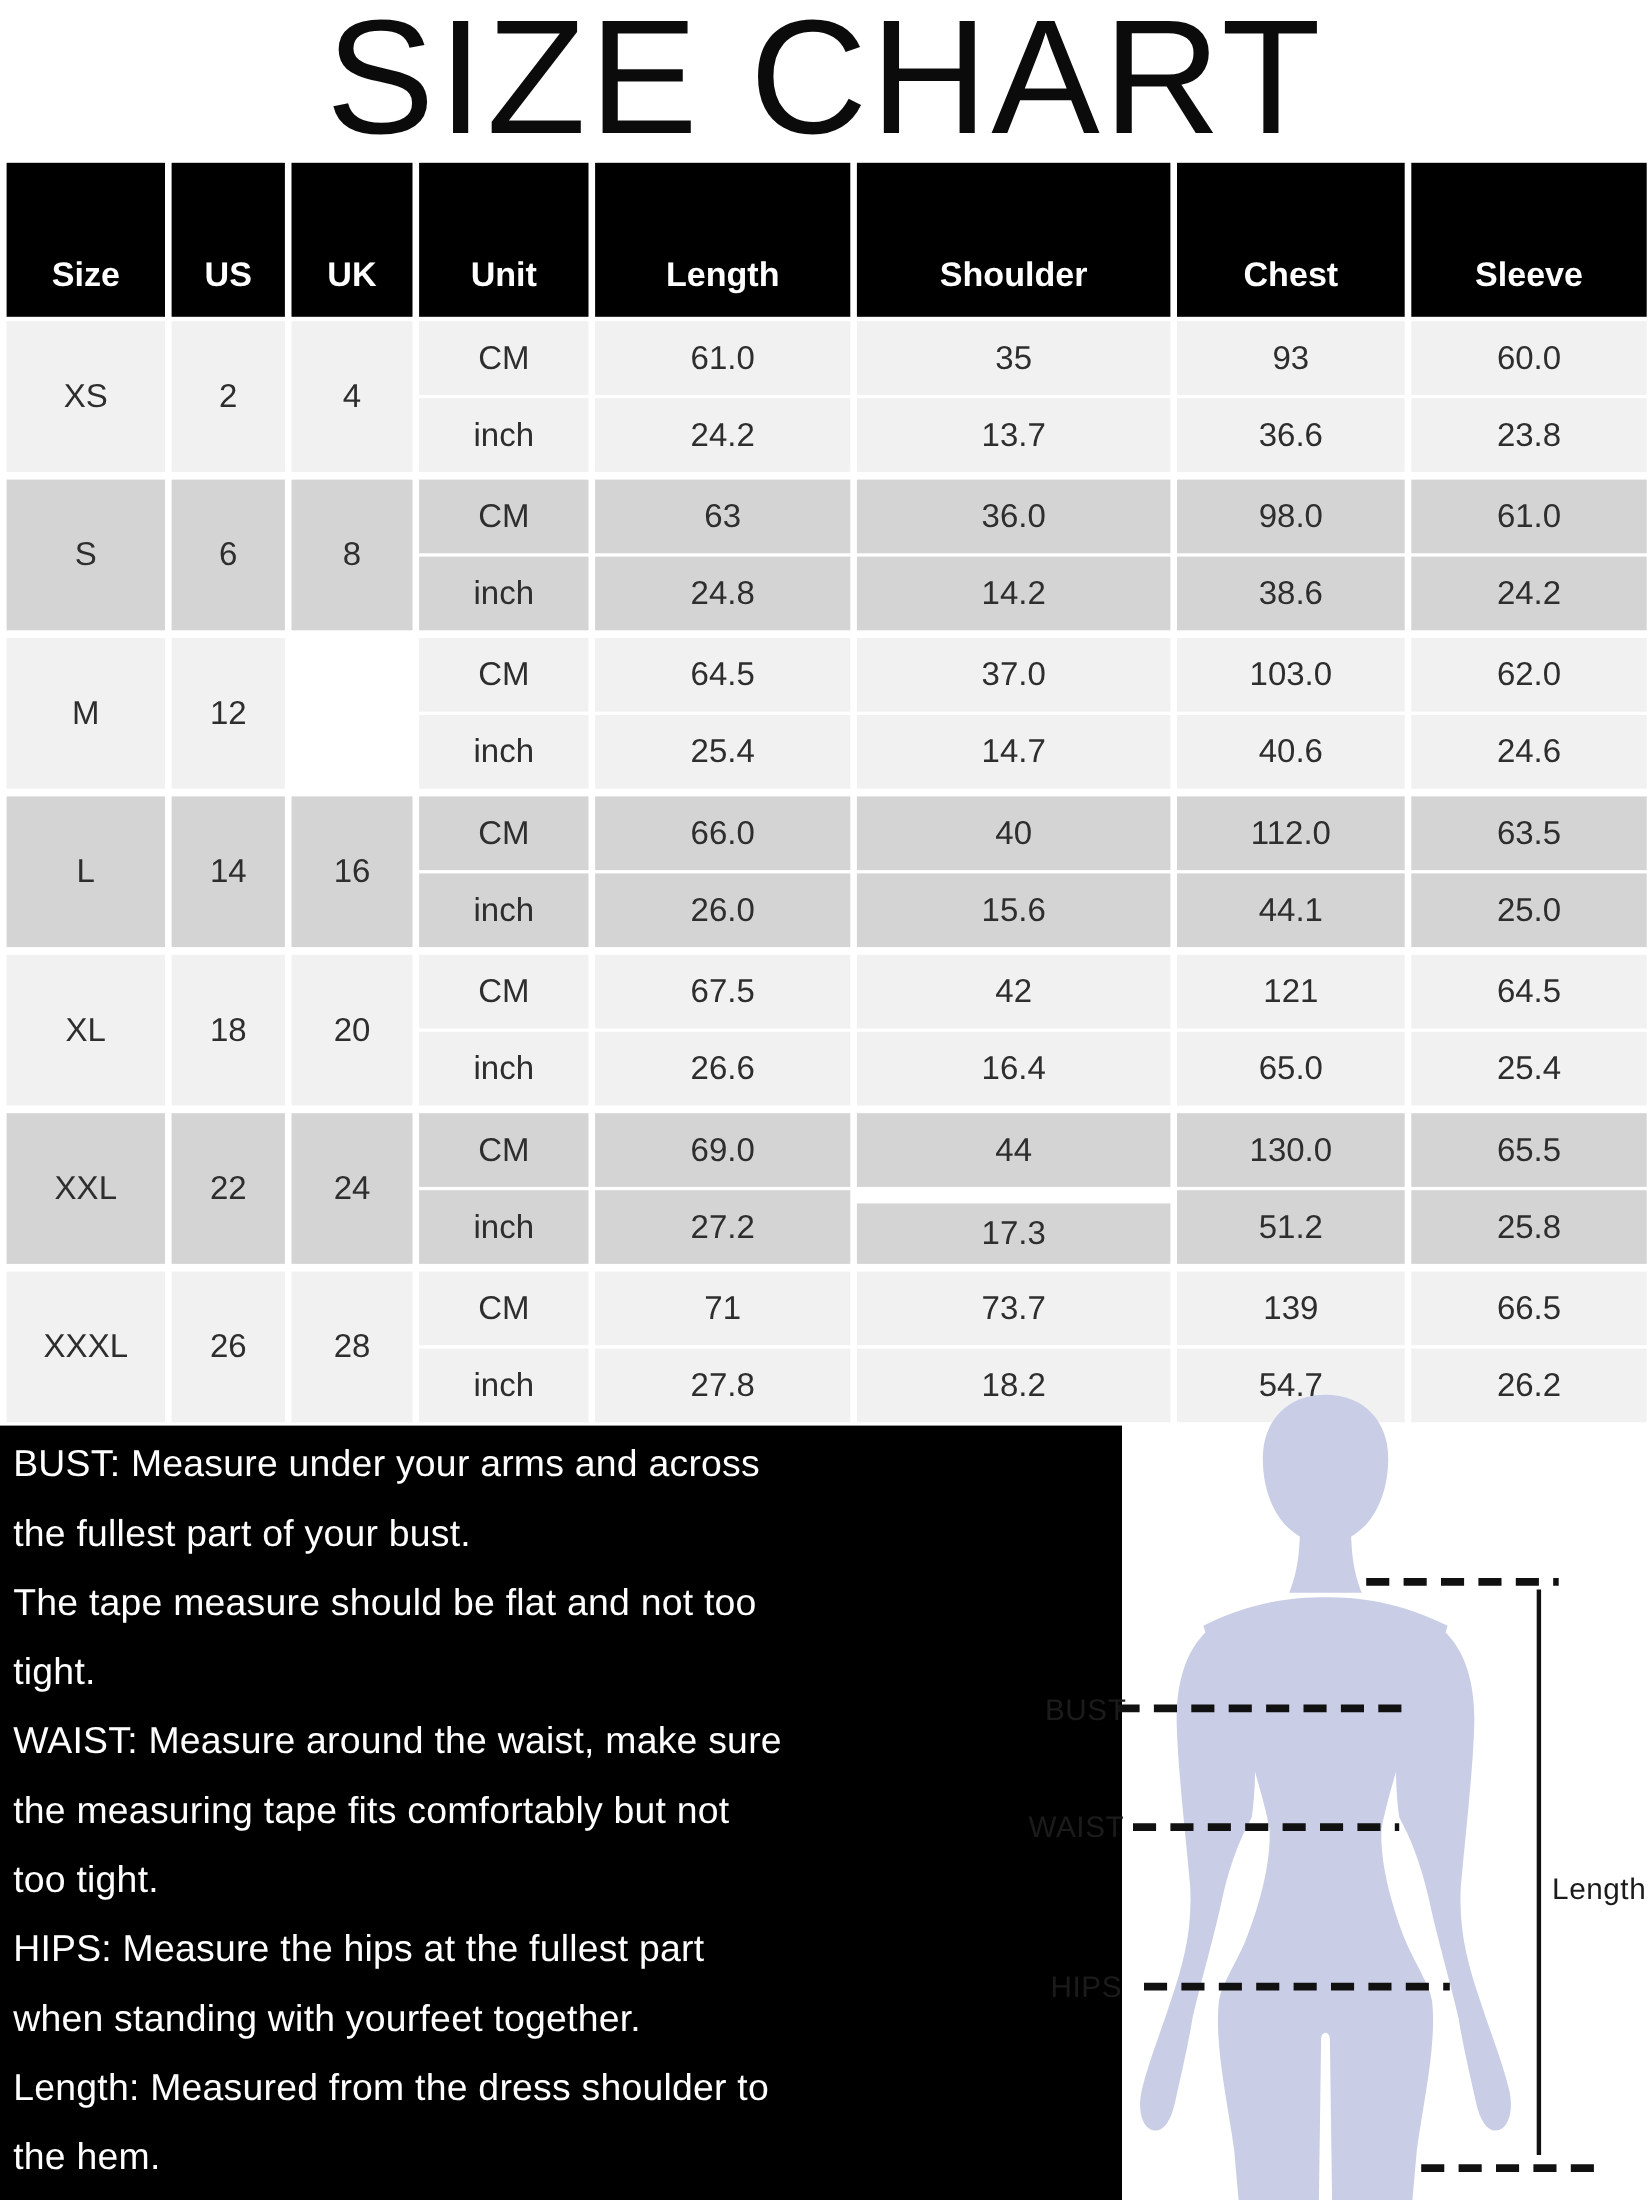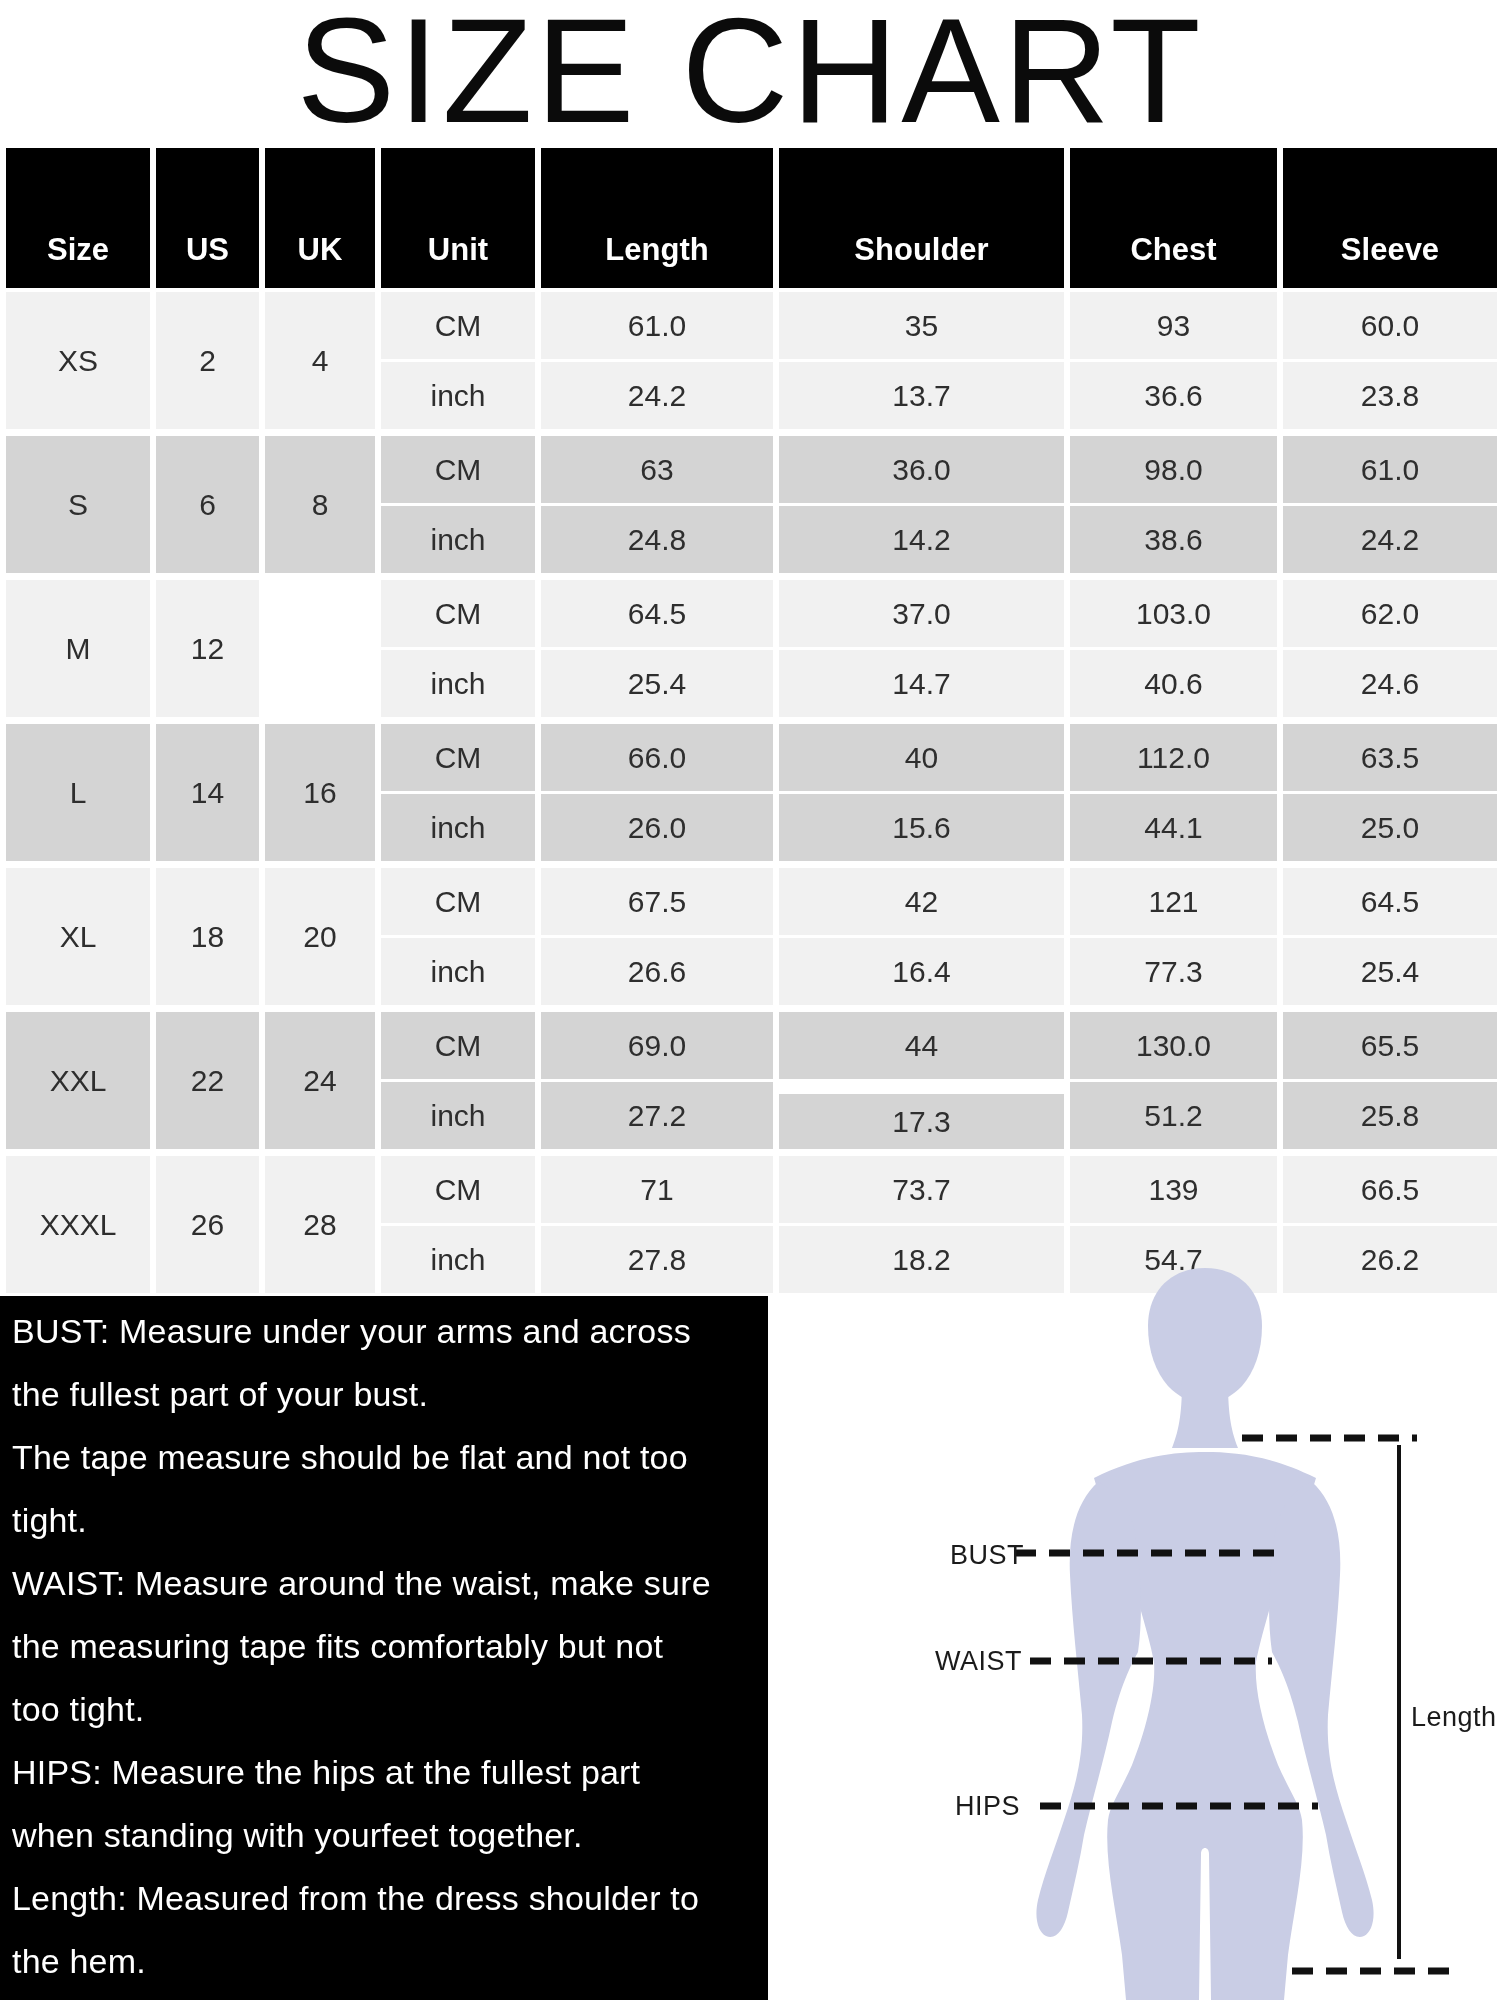--- a/index.html
+++ b/index.html
@@ -28,21 +28,21 @@
     grid-template-rows:67px 67px;column-gap:6px;row-gap:3px;margin-bottom:7px;
   }
   .group .cell{
     display:flex;align-items:center;justify-content:center;
     font-size:30px;color:var(--cell-text,#2e2e2e);
   }
   .group.light .cell{background:var(--row-light,#f1f1f1);}
   .group.dark  .cell{background:var(--row-dark,#d4d4d4);}
   .group .span2{grid-row:1 / span 2;}
   .instructions{
-    position:absolute;left:0;top:1296px;width:768px;height:704px;
+    position:absolute;left:0;top:1296px;width:1020px;height:704px;
     background:var(--instructions-bg,#000);color:var(--instructions-text,#fff);
     padding:4px 0 0 12px;box-sizing:border-box;
   }
   .instructions .line{
     font-size:34px;line-height:63px;white-space:nowrap;letter-spacing:0.2px;
   }
   .figure-panel{position:absolute;left:898px;top:1260px;width:602px;height:740px;}
   .figure-panel svg{display:block;}
   .fig-label{
     font-family:"Liberation Sans","DejaVu Sans",sans-serif;
@@ -130,21 +130,21 @@
         <div class="cell span2">18</div>
         <div class="cell span2">20</div>
         <div class="cell" style="grid-area: 1 / 4;">CM</div>
         <div class="cell" style="grid-area: 1 / 5;">67.5</div>
         <div class="cell" style="grid-area: 1 / 6;">42</div>
         <div class="cell" style="grid-area: 1 / 7;">121</div>
         <div class="cell" style="grid-area: 1 / 8;">64.5</div>
         <div class="cell" style="grid-area: 2 / 4;">inch</div>
         <div class="cell" style="grid-area: 2 / 5;">26.6</div>
         <div class="cell" style="grid-area: 2 / 6;">16.4</div>
-        <div class="cell" style="grid-area: 2 / 7;">77.3</div>
+        <div class="cell" style="grid-area: 2 / 7;">65.0</div>
         <div class="cell" style="grid-area: 2 / 8;">25.4</div>
       </div>
       <div class="group dark">
         <div class="cell span2">XXL</div>
         <div class="cell span2">22</div>
         <div class="cell span2">24</div>
         <div class="cell" style="grid-area: 1 / 4;">CM</div>
         <div class="cell" style="grid-area: 1 / 5;">69.0</div>
         <div class="cell" style="grid-area: 1 / 6;">44</div>
         <div class="cell" style="grid-area: 1 / 7;">130.0</div>

